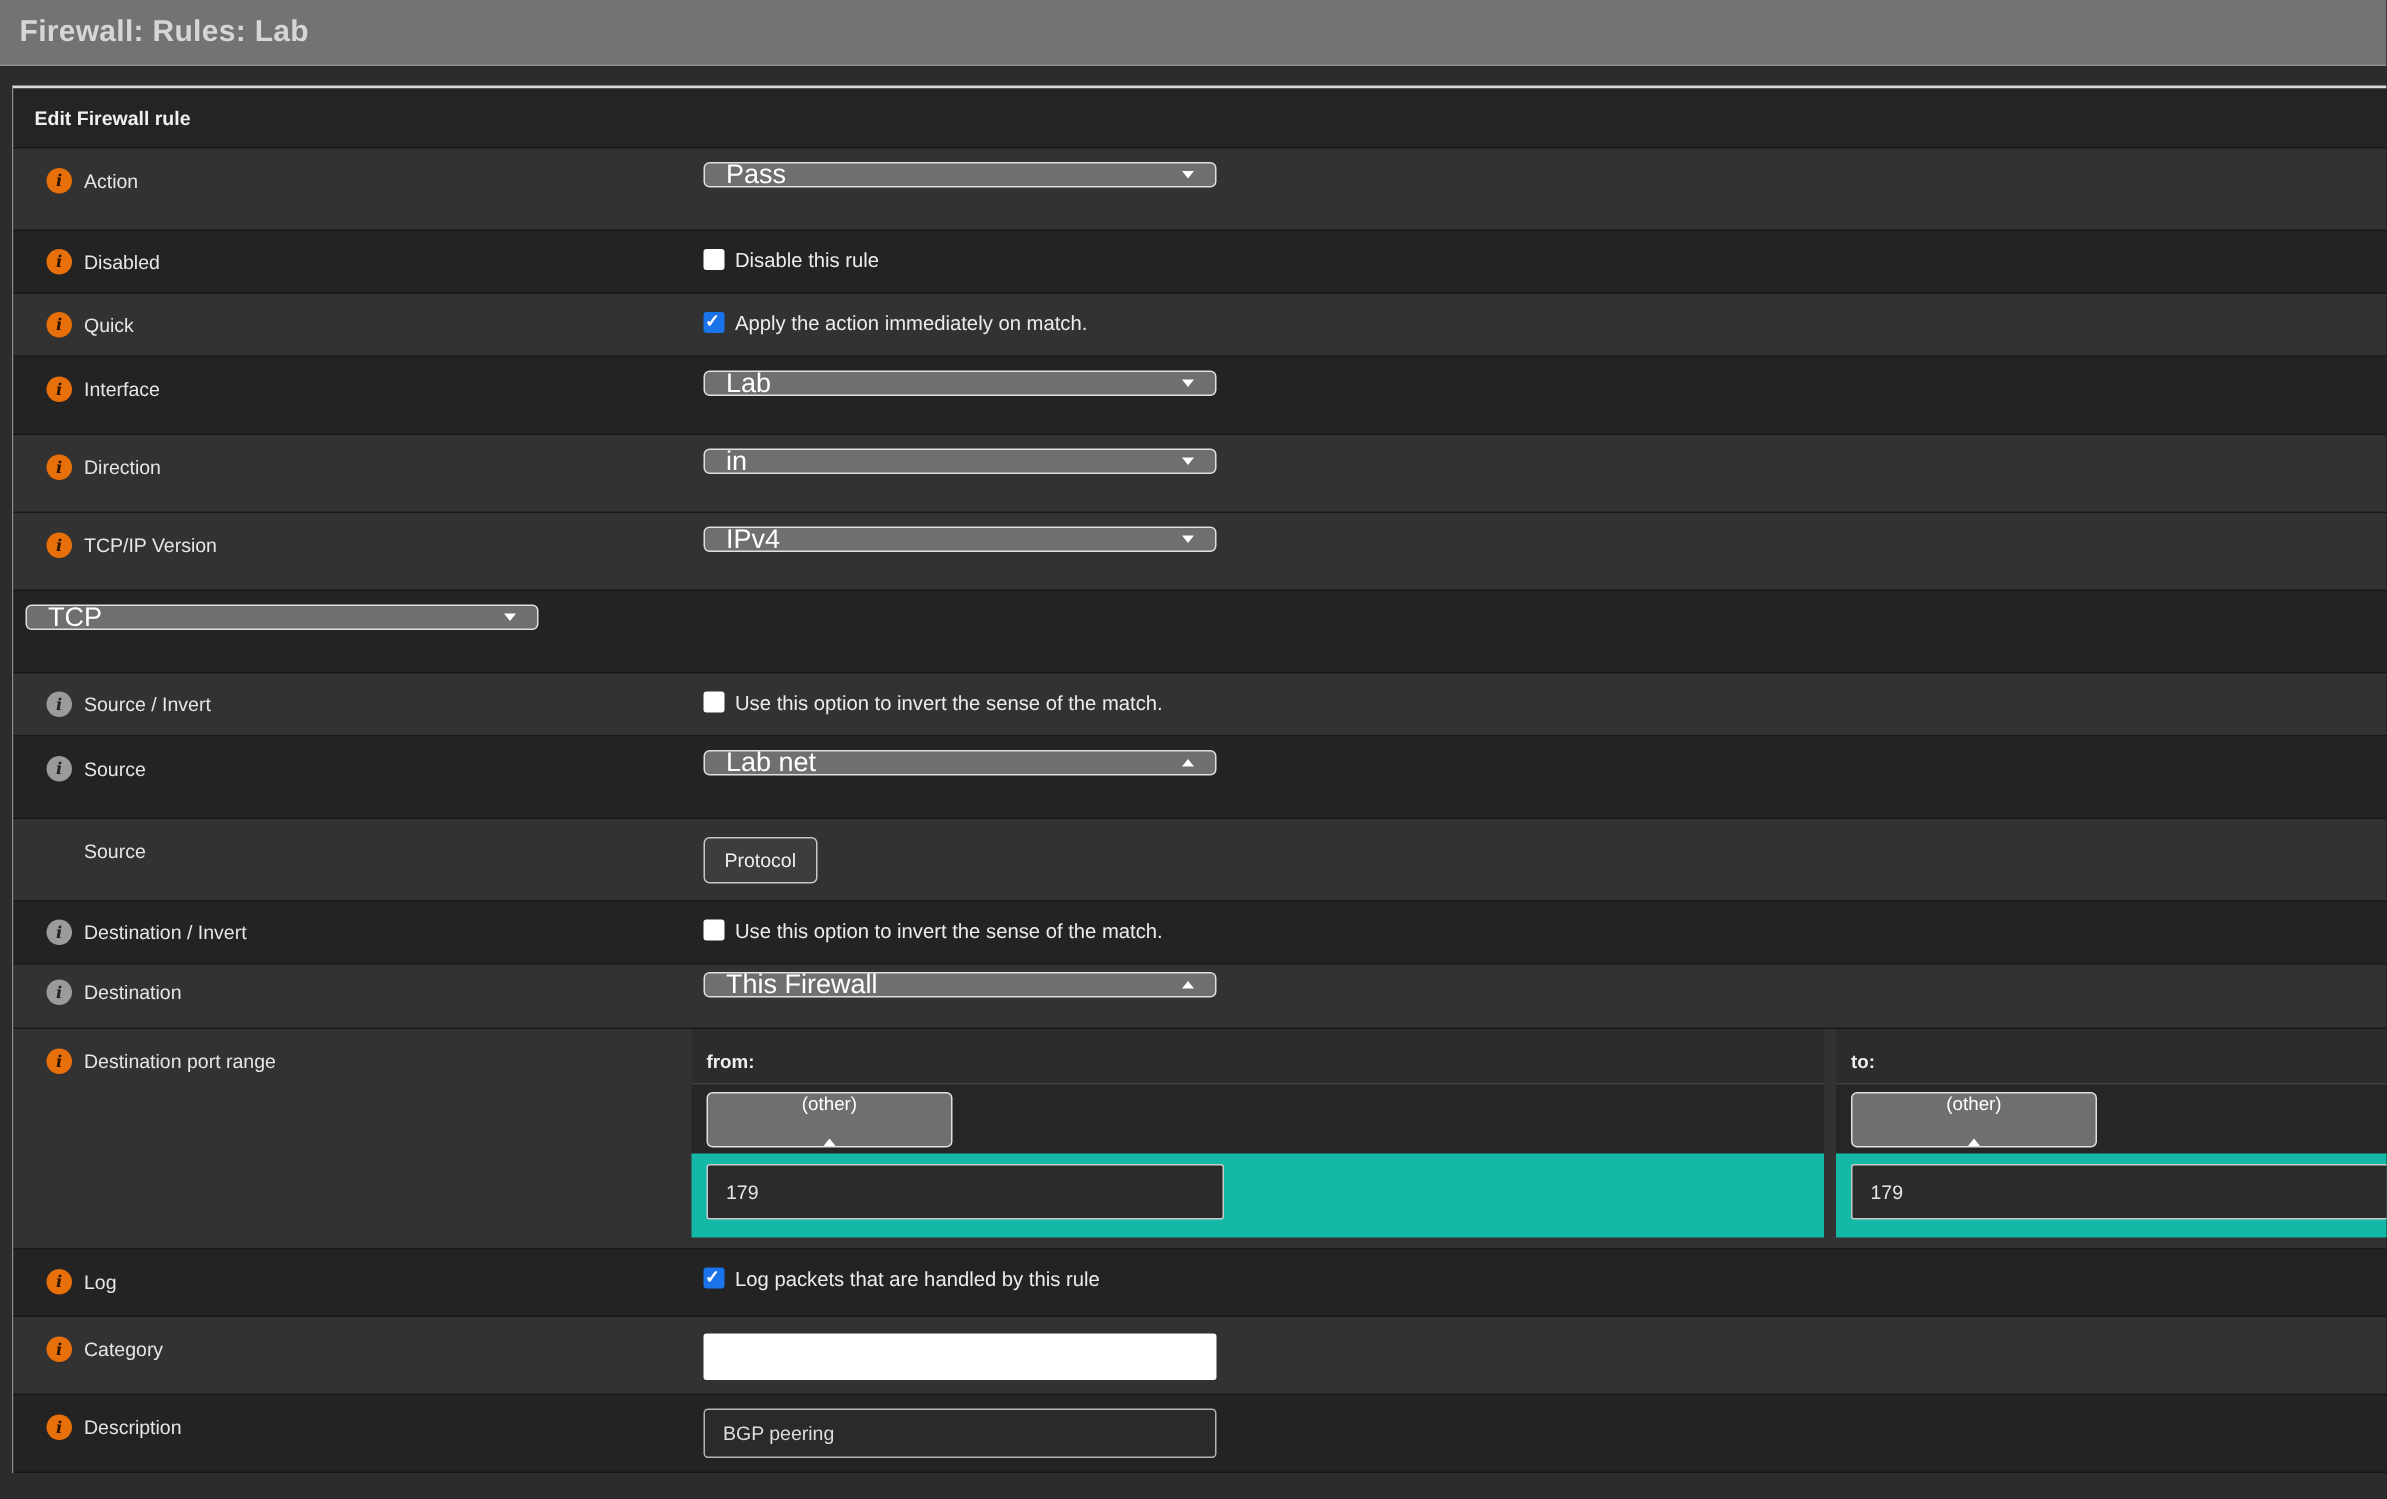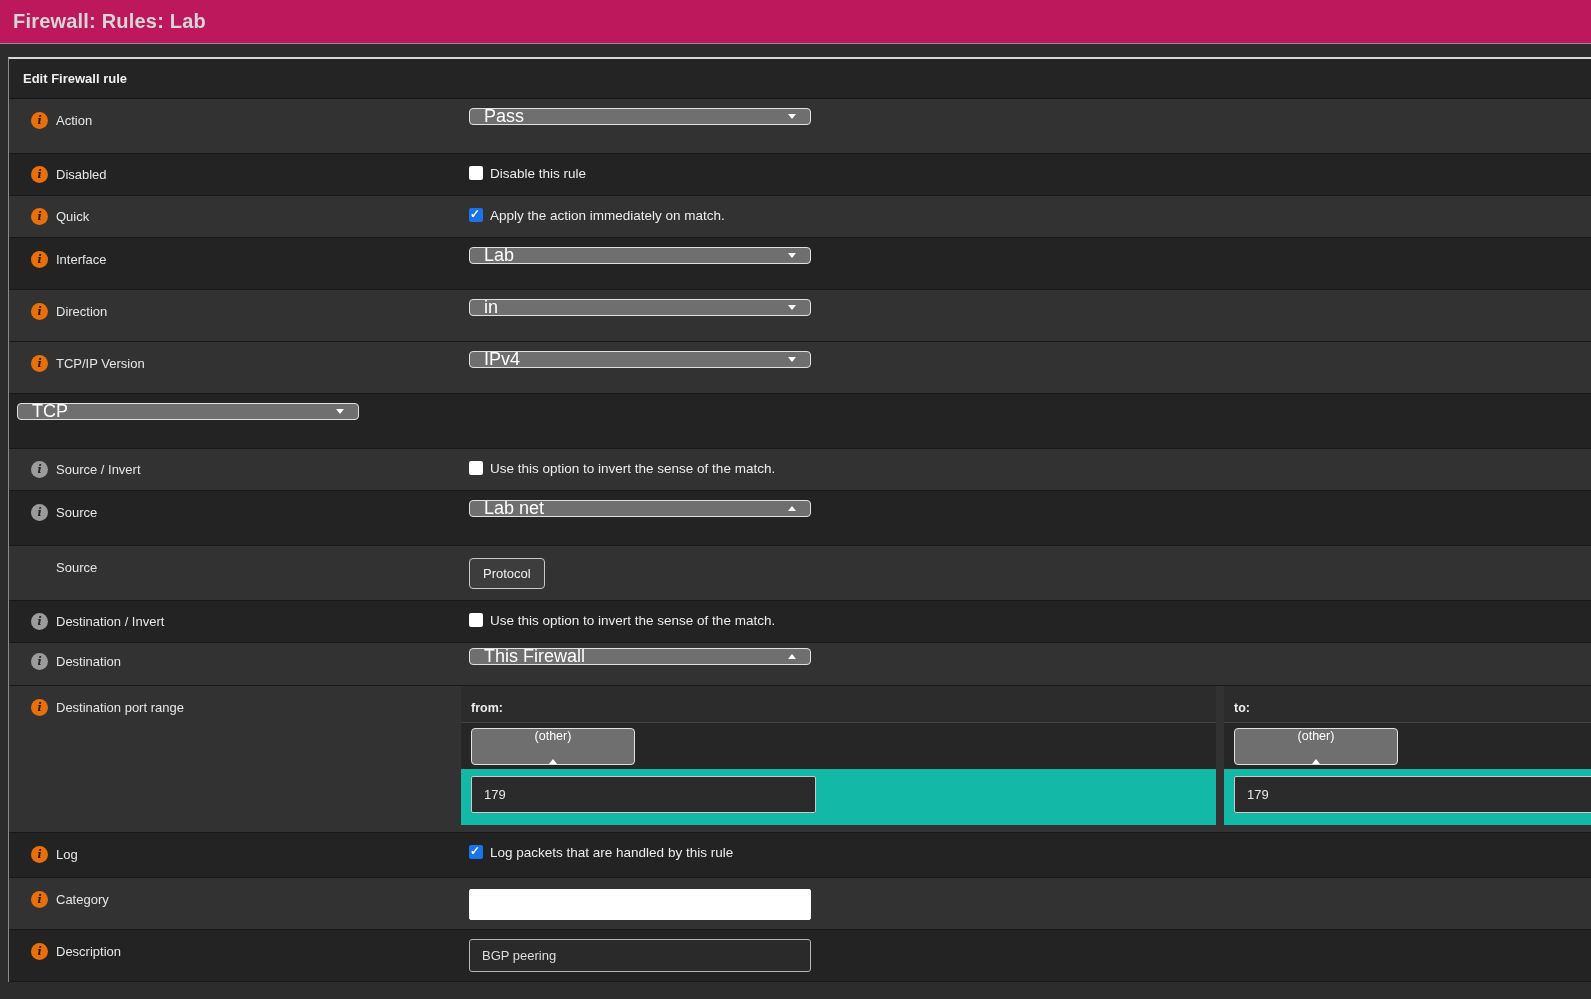--- a/index.html
+++ b/index.html
@@ -4,21 +4,21 @@
 <style>
   html,body{margin:0;padding:0;}
   body{
     width:1591px;height:999px;overflow:hidden;
     background:#2c2c2c;
     font-family:"Liberation Sans", sans-serif;
     -webkit-font-smoothing:antialiased;
   }
   
   .topbar{
-    background:#be185d;height:44px;
+    background:#737373;height:44px;
     border-bottom:1px solid #8f8f8f;
     display:flex;align-items:center;padding-left:13px;box-sizing:border-box;
   }
   .topbar h1{margin:0;font-size:20px;font-weight:bold;color:#d6d6d6;letter-spacing:.2px;}
   .spacer{height:13px;}
   
   .panel{
     margin-left:8px;
     border-top:2px solid #d9d9d9;
     border-left:1px solid #8c8c8c;

